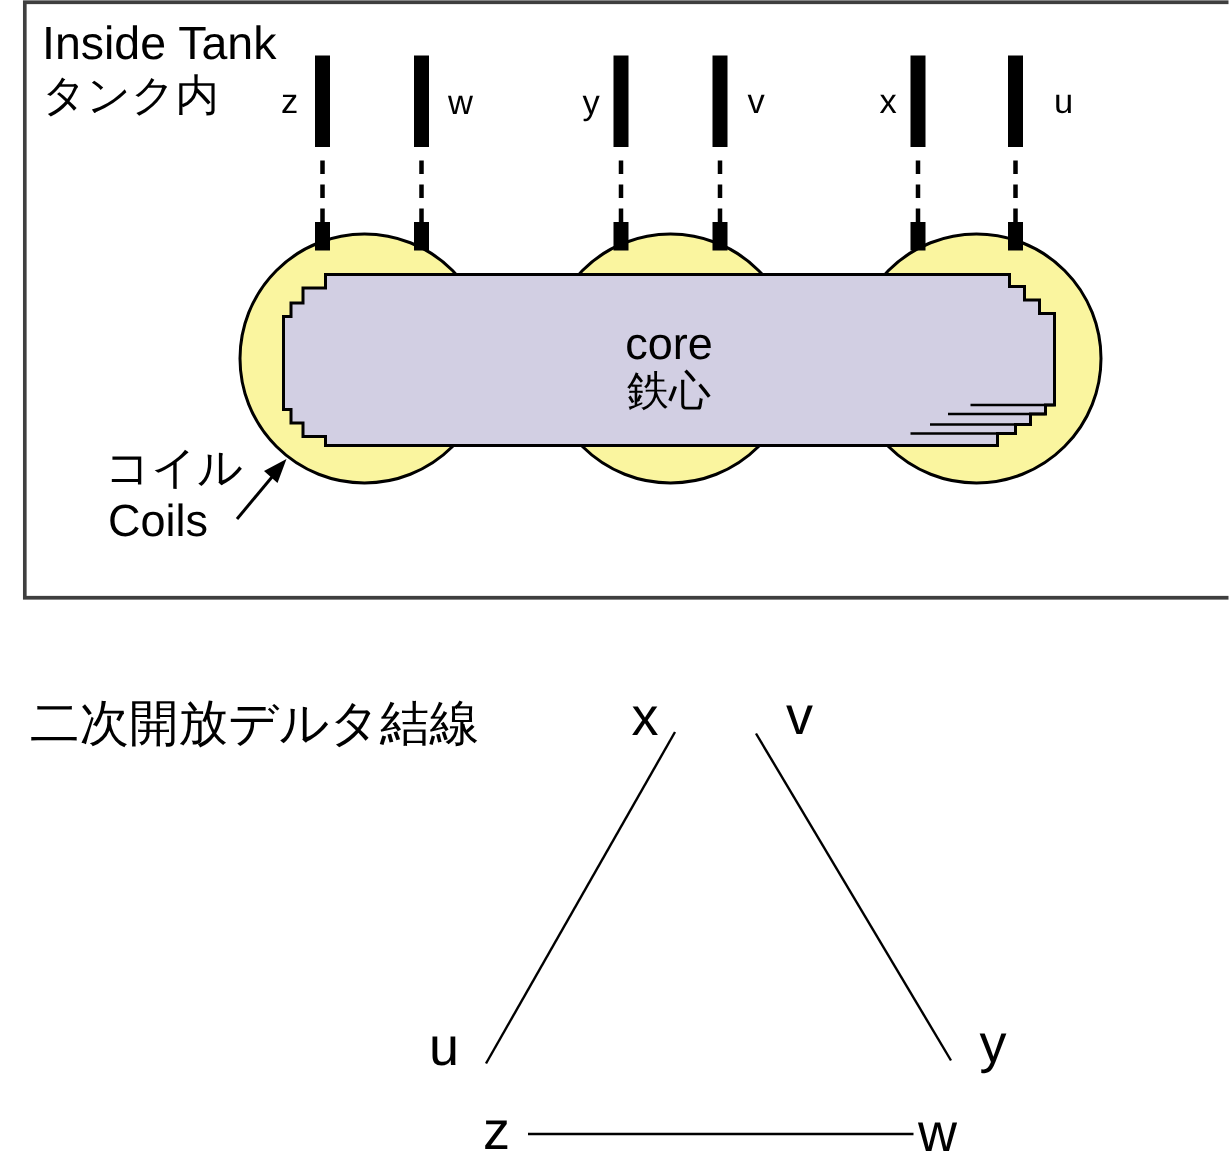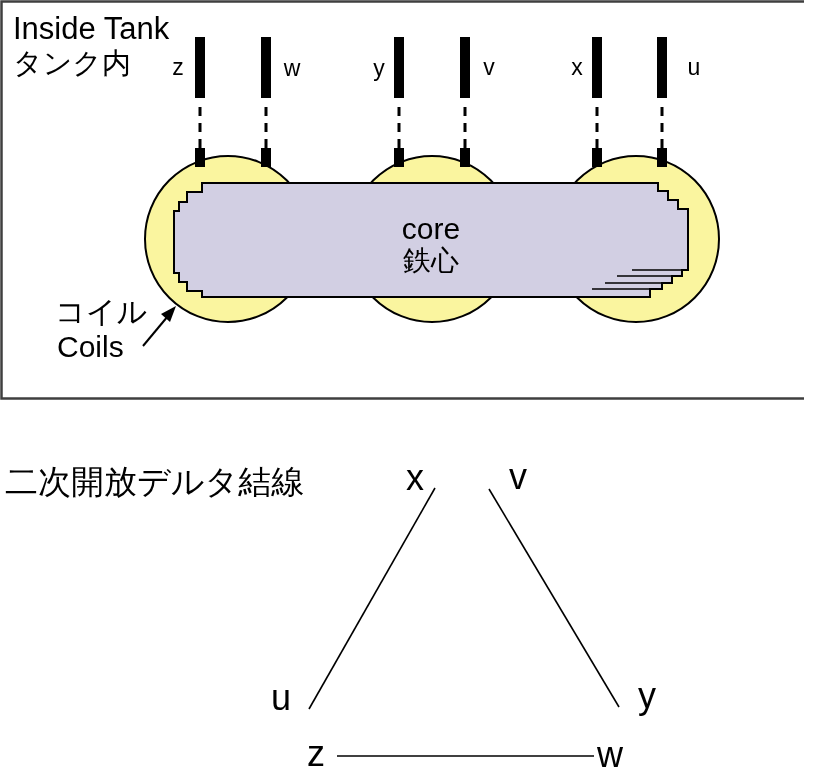--- a/index.html
+++ b/index.html
@@ -1,16 +1,16 @@
 <!DOCTYPE html>
 <html><head>
 <meta charset="utf-8">
 <style>
   html,body{margin:0;padding:0;background:#ffffff;}
-  .stage{position:relative;width:804px;height:768px;background:#ffffff;overflow:hidden;}
+  .stage{position:relative;width:804px;height:768px;background:#ffffff;overflow:hidden;margin-left:15px;}
   svg{display:block;}
   svg text{font-family:"Liberation Sans","DejaVu Sans",sans-serif;fill:#000;}
   .t-title{font-size:31px;}
   .t-title-ja{font-size:29px;}
   .t-term{font-size:23px;}
   .t-core{font-size:30px;}
   .t-core-ja{font-size:28px;}
   .t-coil{font-size:30px;}
   .t-caption{font-size:33px;}
   .t-node{font-size:36px;}

